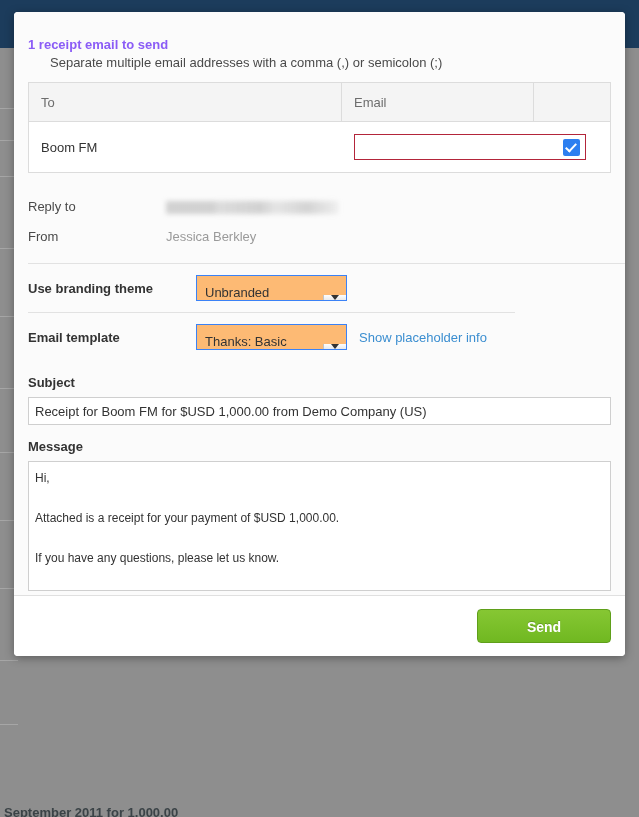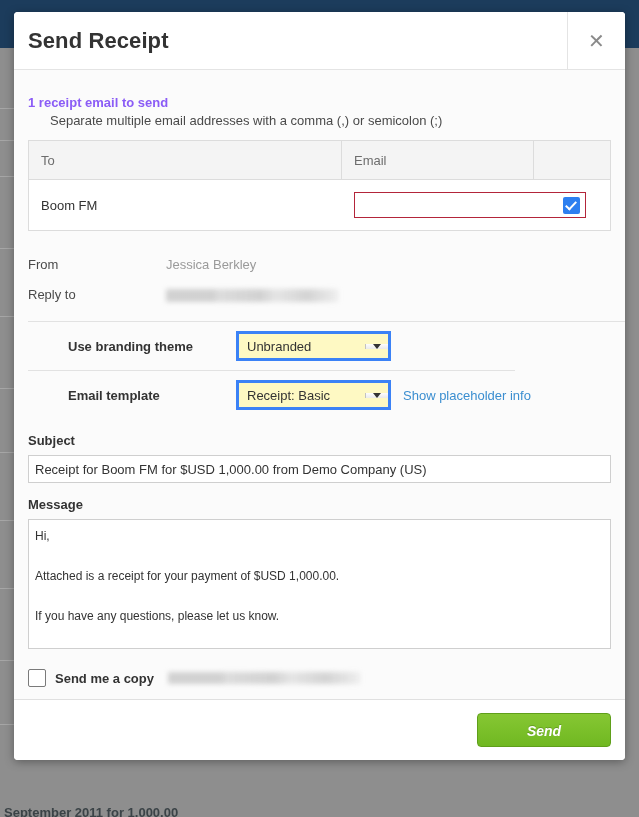--- a/index.html
+++ b/index.html
@@ -223,34 +223,33 @@
     margin: 0;
   }
   #divider-wide { width: 600px; }
   #divider-short { width: 487px; }
 
   
   .field-row {
     display: flex;
     align-items: center;
     height: 48px;
-    margin-left: 40px;
   }
   .field-label {
     width: 168px;
     font-size: 13px;
     font-weight: bold;
     color: #333333;
   }
   .select-wrap {
     display: inline-flex;
-    align-items: center;
+    align-items: flex-end;
     height: 24px;
-    border: 3px solid #3b82f6;
-    background: #fef9c3;
+    border: 1px solid #3b82f6;
+    background: #fdba74;
     cursor: pointer;
   }
   .select-value {
     display: flex;
     align-items: center;
     padding: 0 8px;
     font-size: 13px;
     color: #333333;
     white-space: nowrap;
   }
@@ -337,21 +336,20 @@
 
   
   #modal-footer {
     border-top: 1px solid #e0e0e0;
     background: #ffffff;
     display: flex;
     justify-content: flex-end;
     align-items: center;
     padding: 13px 14px;
     gap: 12px;
-    font-style: italic;
   }
   .btn {
     font-family: "Liberation Sans", sans-serif;
     font-size: 14px;
     font-weight: bold;
     color: #ffffff;
     border-radius: 4px;
     cursor: pointer;
     width: 134px;
     height: 34px;
@@ -388,24 +386,20 @@
     <div class="backdrop-rowline" style="top:540px"></div>
     <div class="backdrop-rowline" style="top:612px"></div>
     <div class="backdrop-rowline" style="top:676px"></div>
   </div>
   <div id="backdrop-right-strip"></div>
   <div id="backdrop-bottom-text">September 2011 for 1,000.00</div>
 </div>
 
 <div id="modal">
 
-  <div id="modal-header">
-    <div id="modal-title">Send Receipt</div>
-    <div id="modal-close">✕</div>
-  </div>
 
   <div id="modal-body">
 
     <div class="lead-strong">1 receipt email to send</div>
     <div class="lead-sub">Separate multiple email addresses with a comma (,) or semicolon (;)</div>
 
     <table id="recipients-table">
       <thead>
         <tr>
           <th class="col-to">To</th>
@@ -421,70 +415,65 @@
           </td>
           <td class="cell-check">
             <span class="check-blue"></span>
           </td>
         </tr>
       </tbody>
     </table>
 
     <div id="meta-block">
       <div class="meta-row">
-        <div class="meta-label">From</div>
-        <div class="meta-value">Jessica Berkley</div>
-      </div>
-      <div class="meta-row">
         <div class="meta-label">Reply to</div>
         <div class="meta-value">
           <span class="redacted" id="replyto-redacted"></span>
         </div>
+      </div>
+      <div class="meta-row">
+        <div class="meta-label">From</div>
+        <div class="meta-value">Jessica Berkley</div>
       </div>
     </div>
 
     <div class="divider" id="divider-wide"></div>
 
     <div class="field-row">
       <div class="field-label">Use branding theme</div>
       <div class="select-wrap" id="branding-select">
         <div class="select-value">Unbranded</div>
         <div class="select-arrow"></div>
       </div>
     </div>
 
     <div class="divider" id="divider-short"></div>
 
     <div class="field-row">
       <div class="field-label">Email template</div>
       <div class="select-wrap" id="template-select">
-        <div class="select-value">Receipt: Basic</div>
+        <div class="select-value">Thanks: Basic</div>
         <div class="select-arrow"></div>
       </div>
       <a class="link-blue">Show placeholder info</a>
     </div>
 
     <div class="section-label">Subject</div>
     <input id="subject-input" type="text" value="Receipt for Boom FM for $USD 1,000.00 from Demo Company (US)" style="">
 
     <div class="section-label">Message</div>
     <textarea id="message-textarea" style="">Hi,
 
 Attached is a receipt for your payment of $USD 1,000.00.
 
 If you have any questions, please let us know.
 
 Thanks,
 Demo Company (US)</textarea>
 
-    <div id="copy-row">
-      <span class="check-empty"></span>
-      <span id="copy-label">Send me a copy</span>
-      <span class="redacted" id="copy-redacted" style="margin-left:14px"></span>
-    </div>
 
   </div>
 
   <div id="modal-footer">
     <div class="btn" id="send-button">Send</div>
   </div>
 
 </div>
 
 </body></html>

